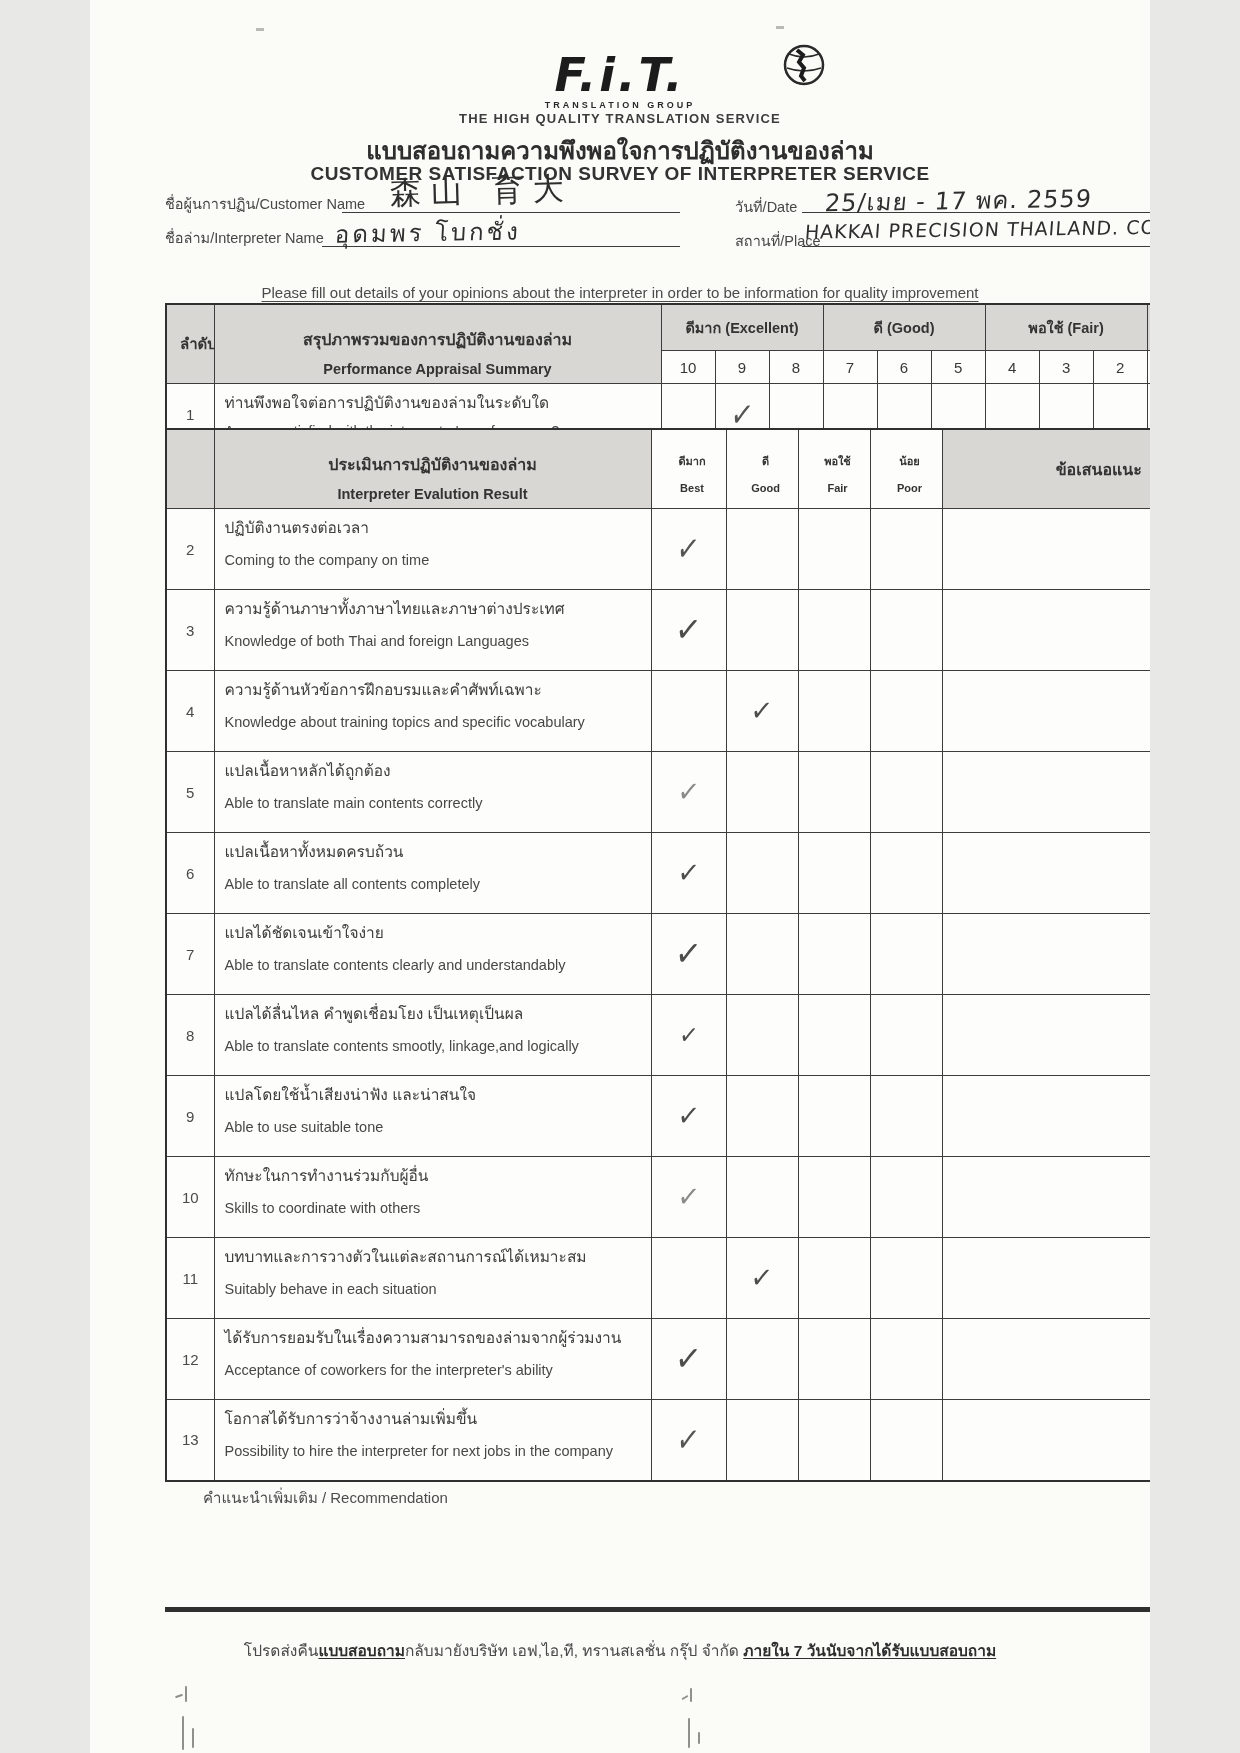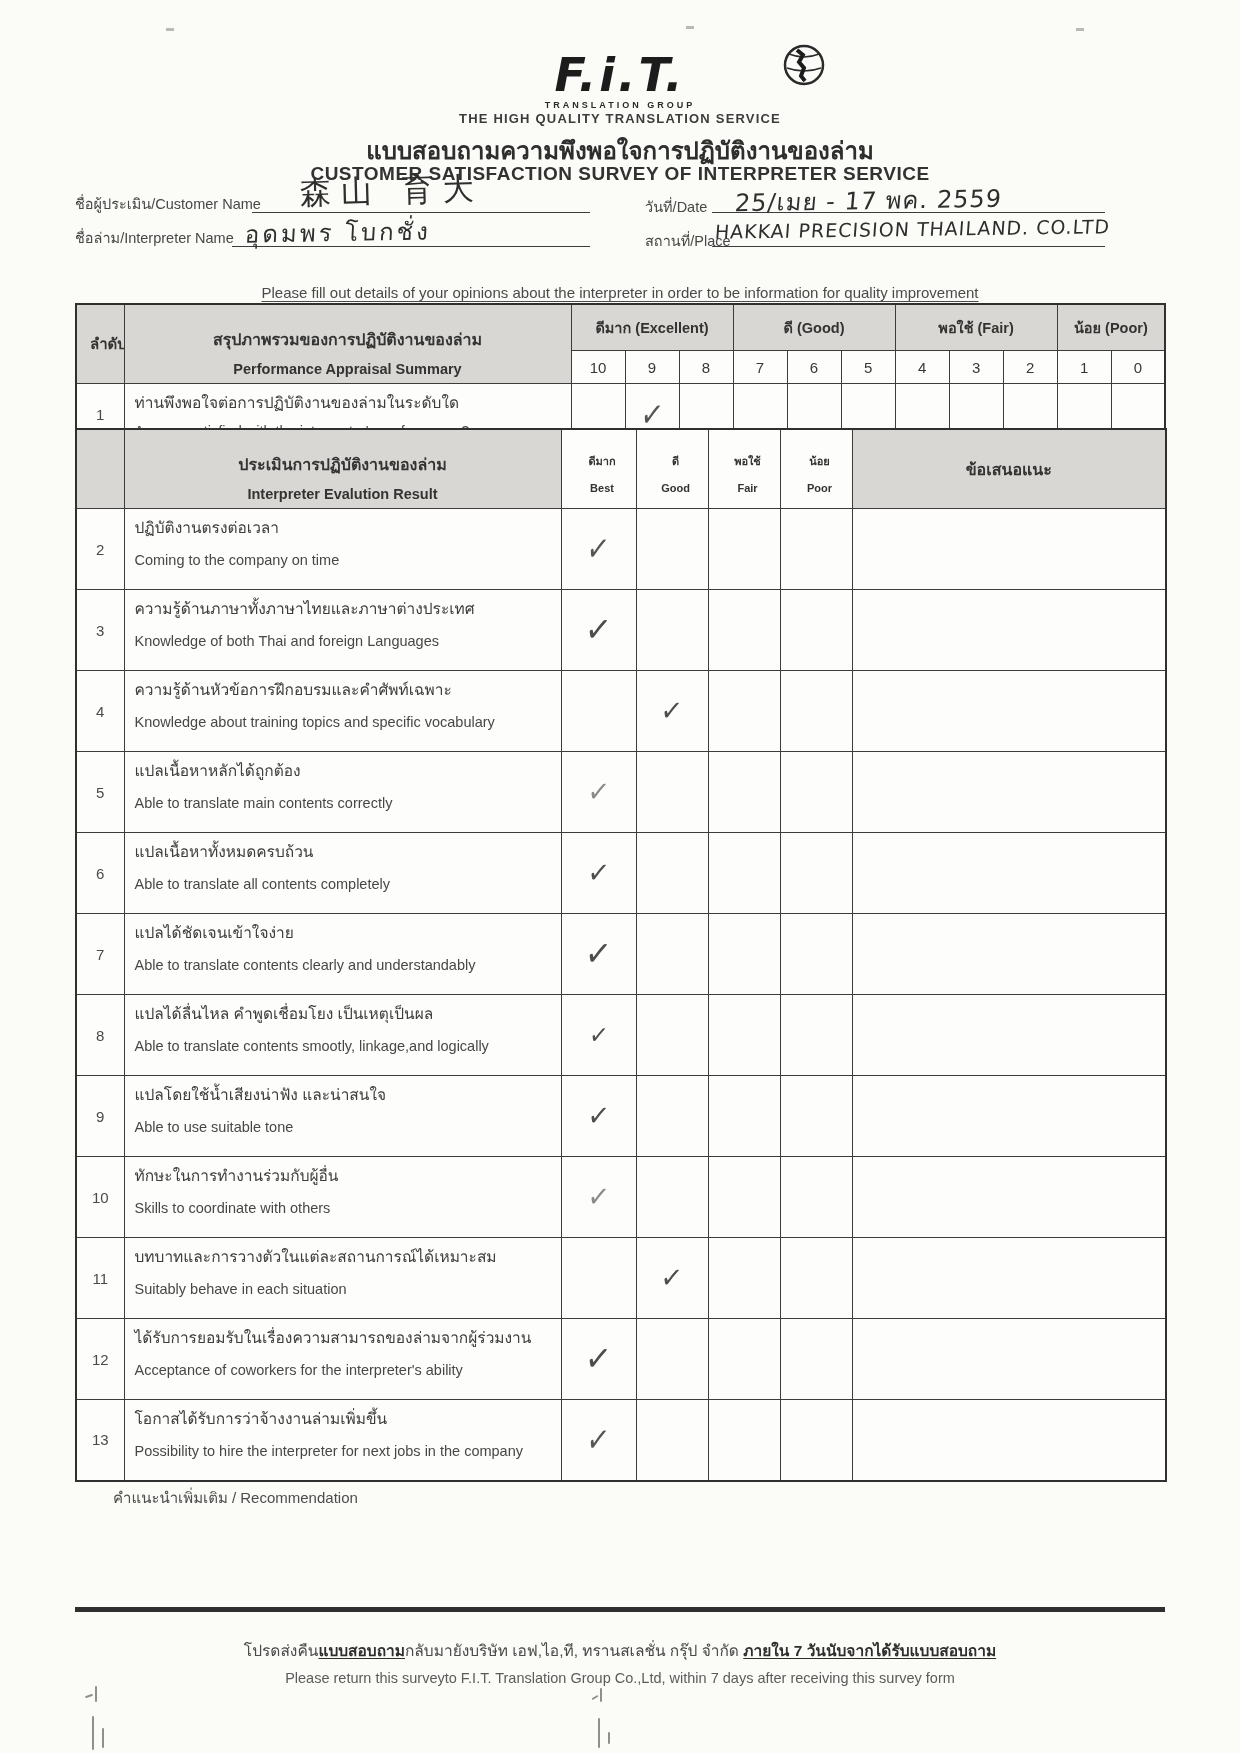--- a/index.html
+++ b/index.html
@@ -1,17 +1,17 @@
 <!DOCTYPE html>
 <html><head>
 <meta charset="utf-8">
 <style>
   html,body { margin:0; padding:0; background:#e8e8e6; }
   .page {
-    position:relative; width:1240px; height:1753px; margin:0 auto;
+    position:relative; width:1060px; height:1753px; margin:0 auto;
     background:#fbfbf8; overflow:hidden;
     font-family:"Liberation Sans","DejaVu Sans",sans-serif;
     color:#3a3a3a;
   }
   
   .logo-block { position:absolute; left:0; top:52px; width:100%; text-align:center; }
   .logo-inner { display:inline-block; position:relative; }
   .logo-word {
     font-family:"DejaVu Sans",sans-serif; font-weight:bold; font-size:46px;
     letter-spacing:3px; color:#1c1c1c; line-height:1; font-style:italic;
@@ -104,21 +104,21 @@
         </svg>
       </span>
       <div class="logo-sub">TRANSLATION GROUP</div>
       <div class="logo-tag">THE HIGH QUALITY TRANSLATION SERVICE</div>
     </div>
   </div>
 
   <div class="title-thai">แบบสอบถามความพึงพอใจการปฏิบัติงานของล่าม</div>
   <div class="title-en">CUSTOMER SATISFACTION SURVEY OF INTERPRETER SERVICE</div>
 
-  <div class="field-label" style="left:75px; top:192px;">ชื่อผู้ประเมิน/Customer Name</div>
+  <div class="field-label" style="left:75px; top:192px;">ชื่อผู้นการปฏิน/Customer Name</div>
   <div class="field-line" style="left:252px; top:212px; width:338px;"></div>
   <div class="hand hand-jp" style="left:300px; top:170px;">森山 育大</div>
 
   <div class="field-label" style="left:645px; top:195px;">วันที่/Date</div>
   <div class="field-line" style="left:712px; top:212px; width:393px;"></div>
   <div class="hand hand-date" style="left:735px; top:181px;">25/เมย - 17 พค. 2559</div>
 
   <div class="field-label" style="left:75px; top:226px;">ชื่อล่าม/Interpreter Name</div>
   <div class="field-line" style="left:232px; top:246px; width:358px;"></div>
   <div class="hand hand-thai" style="left:245px; top:213px;">อุดมพร โบกชั่ง</div>
@@ -379,21 +379,20 @@
     </tr>
       </tbody>
   </table>
 
   <div class="recommend">คำแนะนำเพิ่มเติม / Recommendation</div>
   <div class="thick-rule"></div>
 
   <div class="footer-thai">
     <span>โปรดส่งคืน</span><b>แบบสอบถาม</b><span>กลับมายังบริษัท เอฟ,ไอ,ที, ทรานสเลชั่น กรุ๊ป จำกัด </span><b>ภายใน 7 วันนับจากได้รับแบบสอบถาม</b>
   </div>
-  <div class="footer-en">Please return this surveyto F.I.T. Translation Group Co.,Ltd, within 7 days after receiving this survey form</div>
 
   <div class="artifact" style="left:166px; top:28px; width:8px; height:3px;"></div>
   <div class="artifact" style="left:686px; top:26px; width:8px; height:3px;"></div>
   <div class="artifact" style="left:1076px; top:28px; width:8px; height:3px;"></div>
   <div class="stroke" style="left:95px; top:1686px; height:16px;"></div>
   <div class="stroke" style="left:88px; top:1692px; height:8px; transform:rotate(70deg);"></div>
   <div class="stroke" style="left:92px; top:1716px; height:34px;"></div>
   <div class="stroke" style="left:102px; top:1728px; height:20px;"></div>
   <div class="stroke" style="left:600px; top:1688px; height:14px;"></div>
   <div class="stroke" style="left:594px; top:1694px; height:7px; transform:rotate(60deg);"></div>

